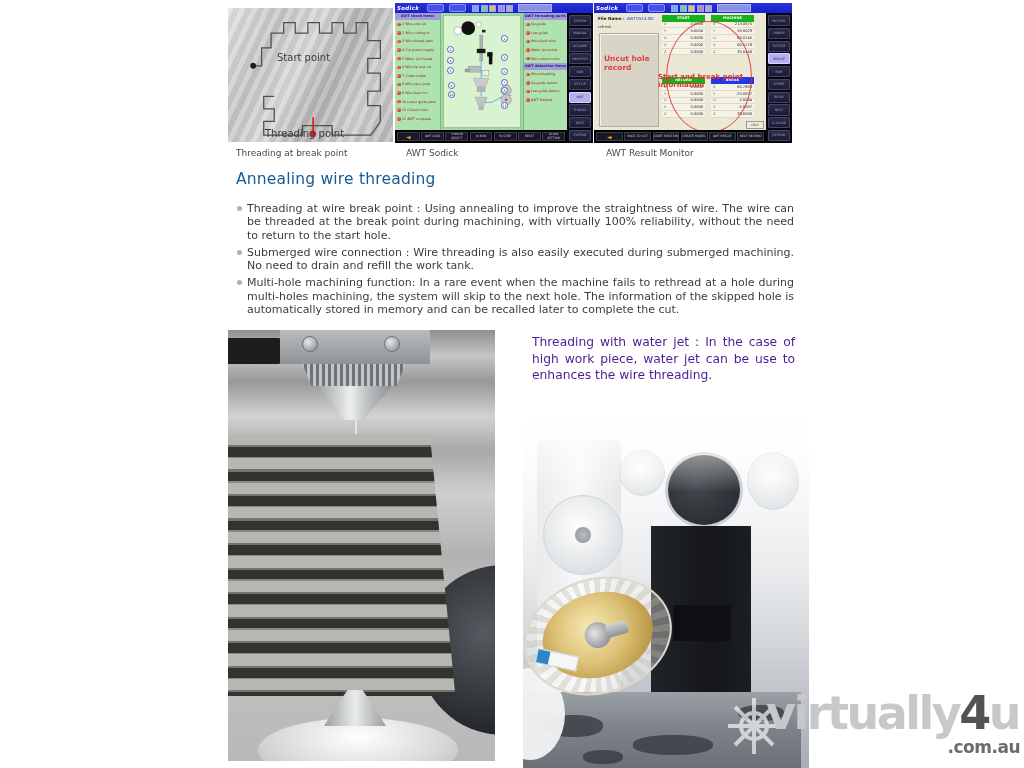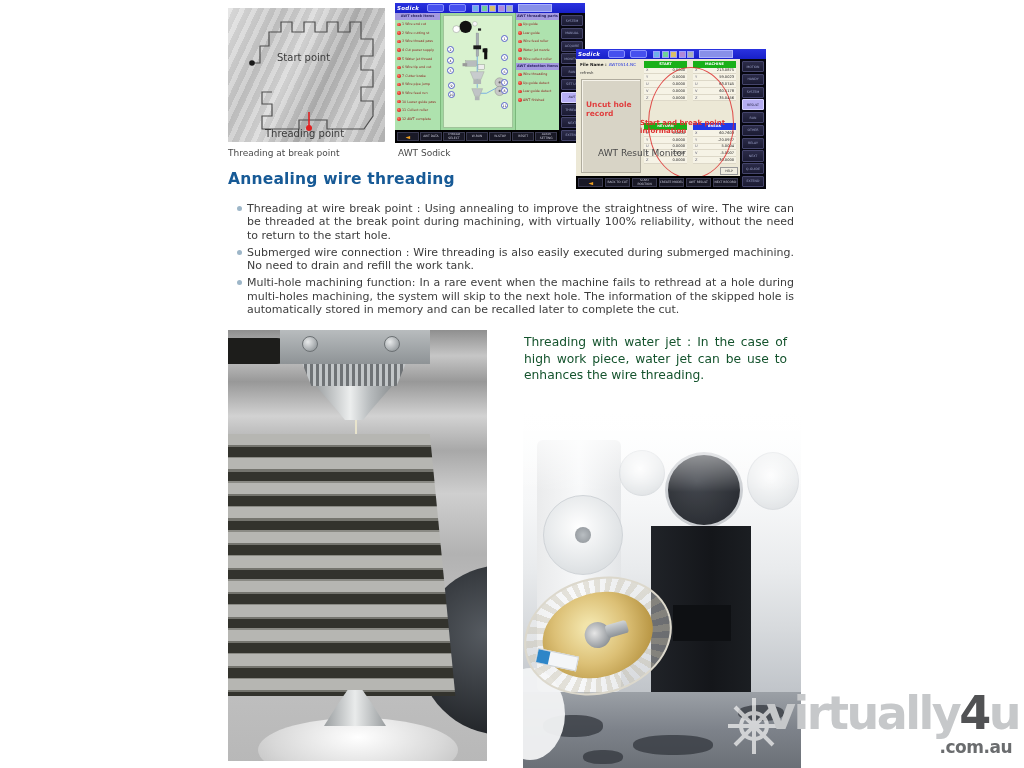--- a/index.html
+++ b/index.html
@@ -1,32 +1,32 @@
 <!DOCTYPE html>
 <html><head>
 <meta charset="utf-8">
 <style>
   html,body{margin:0;padding:0;background:#fff;}
   .canvas{position:relative;width:1024px;height:768px;background:#fff;overflow:hidden;
           font-family:"DejaVu Sans","Liberation Sans",sans-serif;}
-  .abs{position:absolute;}
+  .abs{position:absolute;padding-left:8px;}
 
   
   .fig-diagram{left:228px;top:8px;width:157px;height:134px;
     background:linear-gradient(115deg,#e3e3e3 0%,#c6c6c6 25%,#dadada 42%,#b2b2b2 60%,#cfcfcf 78%,#b8b8b8 100%);}
   .fig-diagram .streaks{position:absolute;inset:0;
     background:repeating-linear-gradient(115deg,rgba(255,255,255,.18) 0 5px,rgba(0,0,0,.05) 5px 11px);}
   .fig-diagram svg{position:absolute;inset:0;}
   .dg-label{position:absolute;font-size:10px;color:#3a3a3a;}
   .dg-start{left:49px;top:44px;}
   .dg-thread{left:37px;top:84px;margin-top:36px;}
 
   .shot{width:190px;height:140px;background:#000;overflow:hidden;}
   .shot-monitor{left:395px;top:3px;}
-  .shot-result{left:576px;top:3px;margin-top:46px;}
+  .shot-result{left:594px;top:3px;}
 
   .m-top{position:absolute;left:0;top:0;right:0;height:10px;display:flex;align-items:center;
     background:linear-gradient(180deg,#2a32e0,#1820c8);}
   .brand{font-size:5.5px;color:#fff;font-style:italic;font-weight:bold;padding:0 3px 0 2px;letter-spacing:.3px;}
   .pill{width:15px;height:6px;background:#4650ee;border:1px solid #8890ff;border-radius:2px;margin-left:5px;}
   .sqrow{display:flex;gap:1.5px;margin-left:6px;}
   .sq{width:5px;height:5px;border:1px solid #9aa0ff;}
   .sq1{background:#6fb0e8;} .sq2{background:#6fd09a;} .sq3{background:#d8c06a;} .sq4{background:#b089d8;} .sq5{background:#a8b0b8;}
   .wide{width:32px;height:6px;background:#8890e8;border:1px solid #aab0ff;margin-left:5px;}
 
@@ -88,21 +88,21 @@
   .r-note{position:absolute;left:64px;top:60px;width:98px;font-size:7px;line-height:8px;
     font-weight:bold;color:#e03030;}
   .r-help{position:absolute;right:2px;bottom:1px;width:16px;height:6px;background:#f0ede0;border:.5px solid #999;
     font-size:3px;line-height:6px;text-align:center;color:#333;}
 
   
   .caption{top:148px;font-size:9px;color:#4a4a4a;}
   .cap1{left:228px;} .cap2{left:398px;} .cap3{left:598px;}
 
   
-  .heading{left:228px;top:170px;font-size:15.5px;font-weight:bold;color:#175a96;letter-spacing:.2px;}
+  .heading{left:228px;top:170px;font-size:15.5px;font-weight:normal;color:#175a96;letter-spacing:.2px;}
   .bullets{left:228px;top:193px;width:557px;margin:9px;padding:0;list-style:none;}
   .bullets li{position:relative;padding-left:10px;margin-bottom:4px;font-size:11px;line-height:13.3px;
     color:#3c3c3c;text-align:justify;}
   .dot{position:absolute;left:0;top:4px;width:5px;height:5px;border-radius:50%;background:#9db6c8;}
 
   
   .photo-left{left:228px;top:330px;width:259px;height:431px;overflow:hidden;background:#aaa;}
   .pl-bg{position:absolute;inset:0;background:linear-gradient(180deg,#8f8f8f 0%,#c6c6c6 6%,#989898 12%,#d2d2d2 20%,#a8a8a8 28%,#cfcfcf 38%,#b2b2b2 52%,#c4c4c4 70%,#b8b8b8 100%);}
   .pl-circle{position:absolute;left:190px;top:235px;width:170px;height:170px;border-radius:50%;
     background:radial-gradient(circle at 40% 40%,#565b61,#23262a 70%);}
@@ -121,21 +121,21 @@
     background:linear-gradient(180deg,rgba(235,230,205,.95),rgba(205,200,175,.5));}
   .pl-stack{position:absolute;left:0;top:104px;width:232px;height:262px;
     background:repeating-linear-gradient(180deg,#b6b6b2 0 11px,#74746e 11px 13px,#33332d 13px 23px,#8a8a84 23px 24.5px);
     clip-path:polygon(0 0,87% 0,98% 100%,0 100%);}
   .pl-base{position:absolute;left:30px;top:388px;width:200px;height:64px;border-radius:50%;
     background:radial-gradient(ellipse at 50% 30%,#ffffff,#d8d8d8 60%,#b8b8b8);}
   .pl-lowcone{position:absolute;left:96px;top:360px;width:62px;height:36px;
     background:linear-gradient(90deg,#9a9ea0,#e9ebeb 50%,#9a9ea0);
     clip-path:polygon(38% 0,62% 0,76% 35%,100% 100%,0 100%,24% 35%);}
 
-  .waterjet{left:524px;top:334px;width:263px;font-size:12.3px;line-height:16.6px;color:#14532d;text-align:justify;}
+  .waterjet{left:524px;top:334px;width:263px;font-size:12.3px;line-height:16.6px;color:#4c1d95;text-align:justify;}
 
   .photo-right{left:523px;top:400px;width:278px;height:368px;overflow:hidden;}
   .pr-bg{position:absolute;inset:0;background:linear-gradient(180deg,#ffffff 0%,#f6f7f8 28%,#e9ebed 46%,#d7dadd 62%,#c2c6cb 78%,#a9aeb4 100%);}
   .pr-pillar{position:absolute;left:14px;top:40px;width:84px;height:252px;border-radius:6px;opacity:.92;
     background:linear-gradient(90deg,#e9eaeb,#f8f9fa 50%,#e3e5e7);}
   .pr-pulley{position:absolute;border-radius:50%;background:radial-gradient(circle at 45% 40%,#ffffff,#e3e6e8 60%,#cfd3d6);
     border:1px solid #d0d4d8;box-sizing:border-box;}
   .pu1{left:20px;top:95px;width:80px;height:80px;}
   .pu2{left:96px;top:50px;width:46px;height:46px;opacity:.75;}
   .pu3{left:224px;top:52px;width:52px;height:58px;opacity:.7;}

